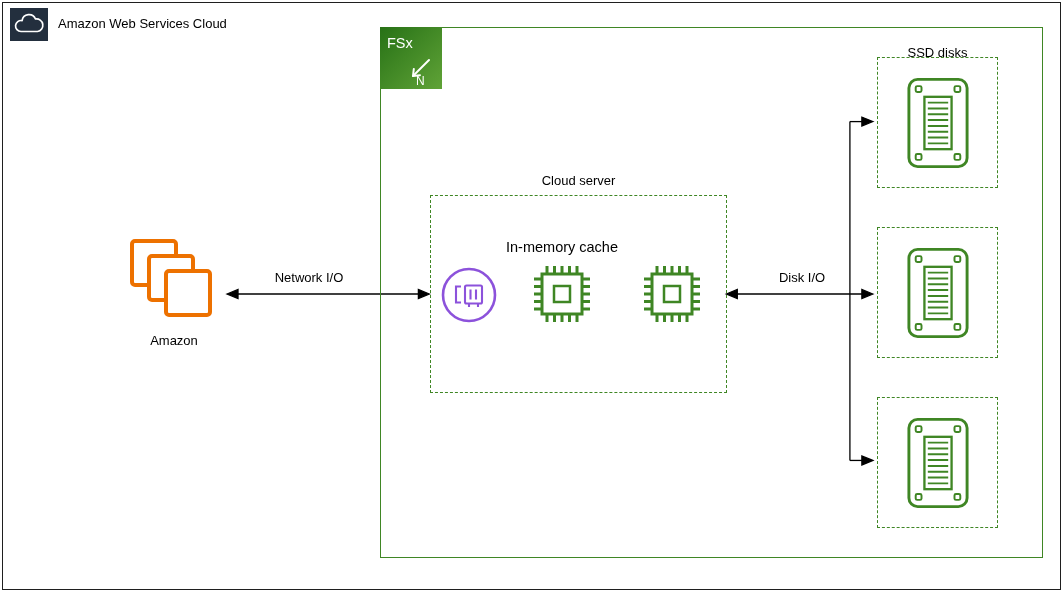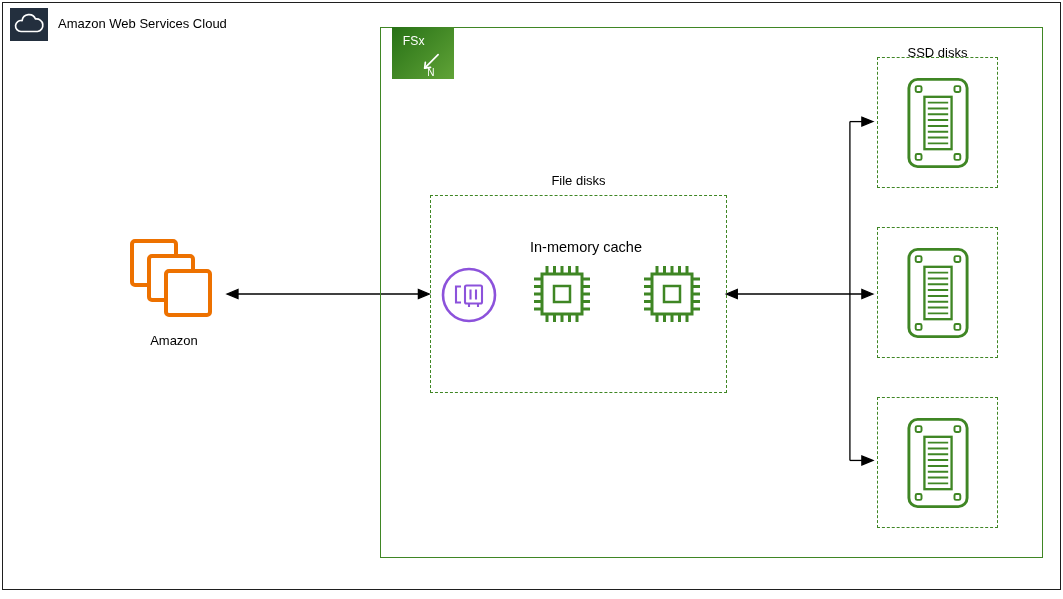--- a/index.html
+++ b/index.html
@@ -37,43 +37,42 @@
   .aws-label { left: 55px; top: 12px; text-align: left; }
 
   
   .fsx-box {
     position: absolute; left: 377px; top: 24px;
     width: 663px; height: 531px;
     border: 1.4px solid #3F8624;
   }
   .fsx-icon {
     position: absolute; left: 377px; top: 24px;
-    width: 62px; height: 52px;
+    width: 62px; height: 62px;
     background: linear-gradient(135deg, #277116 0%, #60A337 100%);
-    margin-left: 12px;
   }
 
   
   .dashed-box { position: absolute; border: 1.5px dashed #3F8624; background: transparent; }
 
   .file-server-box { left: 427px; top: 192px; width: 297px; height: 198px; }
   .file-server-label { left: 427px; top: 169px; width: 297px; }
 
   .disk-box { left: 874px; width: 121px; height: 131px; display: flex; align-items: center; justify-content: center; }
   .disk-box-1 { top: 54px; }
   .disk-box-2 { top: 224px; }
   .disk-box-3 { top: 394px; }
   .ssd-label { left: 874px; top: 41px; width: 121px; }
 
   
   .icon { position: absolute; }
   .nic-icon { left: 437px; top: 263px; width: 58px; height: 58px; }
   .chip-in-memory { left: 528px; top: 260px; width: 62px; height: 62px; }
   .chip-nvme { left: 638px; top: 260px; width: 62px; height: 62px; }
-  .cache-label-1 { left: 479px; top: 235px; width: 160px; font-size: 14.5px; text-align: right; }
+  .cache-label-1 { left: 479px; top: 235px; width: 160px; font-size: 14.5px; }
   .cache-label-2 { left: 589px; top: 235px; width: 160px; font-size: 14.5px; }
 
   
   .clients-icon { left: 125px; top: 235px; width: 92px; height: 88px; }
   .clients-label { left: 125px; top: 329px; width: 92px; }
 
   
   .network-io-label { left: 226px; top: 266px; width: 160px; }
   .disk-io-label { left: 719px; top: 266px; width: 160px; }
 
@@ -162,21 +161,21 @@
         <rect x="10" y="10" width="6" height="6" rx="1.5"></rect>
         <rect x="50" y="10" width="6" height="6" rx="1.5"></rect>
         <rect x="10" y="80" width="6" height="6" rx="1.5"></rect>
         <rect x="50" y="80" width="6" height="6" rx="1.5"></rect>
         <rect x="19" y="21" width="28" height="54" stroke-width="2.4"></rect>
         <path d="M22.5 27 h21 M22.5 33 h21 M22.5 39 h21 M22.5 45 h21 M22.5 51 h21 M22.5 57 h21 M22.5 63 h21 M22.5 69 h21"></path>
       </g>
     </svg>
   </div>
 
-  <div class="lbl file-server-label">File disks</div>
+  <div class="lbl file-server-label">Cloud server</div>
   <div class="dashed-box file-server-box"></div>
 
   <div class="icon nic-icon">
     <svg viewBox="0 0 58 58">
       <circle cx="29" cy="29" r="26" fill="none" stroke="#8C52DB" stroke-width="2.6"></circle>
       <g fill="none" stroke="#8C52DB" stroke-width="2.1">
         <path d="M21 20.5 h-5 v16 h5"></path>
         <rect x="25" y="19.5" width="17" height="18" rx="1.5"></rect>
         <path d="M30.5 23.5 v10 M36 23.5 v10"></path>
         <path d="M29 37.5 v3.5 M38 37.5 v3.5"></path>
@@ -215,14 +214,16 @@
     <svg viewBox="0 0 92 88">
       <g fill="#ffffff" stroke="#ED7100" stroke-width="4">
         <rect x="4" y="3" width="44" height="44" rx="3"></rect>
         <rect x="21" y="18" width="44" height="44" rx="3"></rect>
         <rect x="38" y="33" width="44" height="44" rx="3"></rect>
       </g>
     </svg>
   </div>
   <div class="lbl clients-label">Amazon</div>
 
+  <div class="lbl network-io-label">Network I/O</div>
+  <div class="lbl disk-io-label">Disk I/O</div>
 
 </div>
 
 </body></html>

